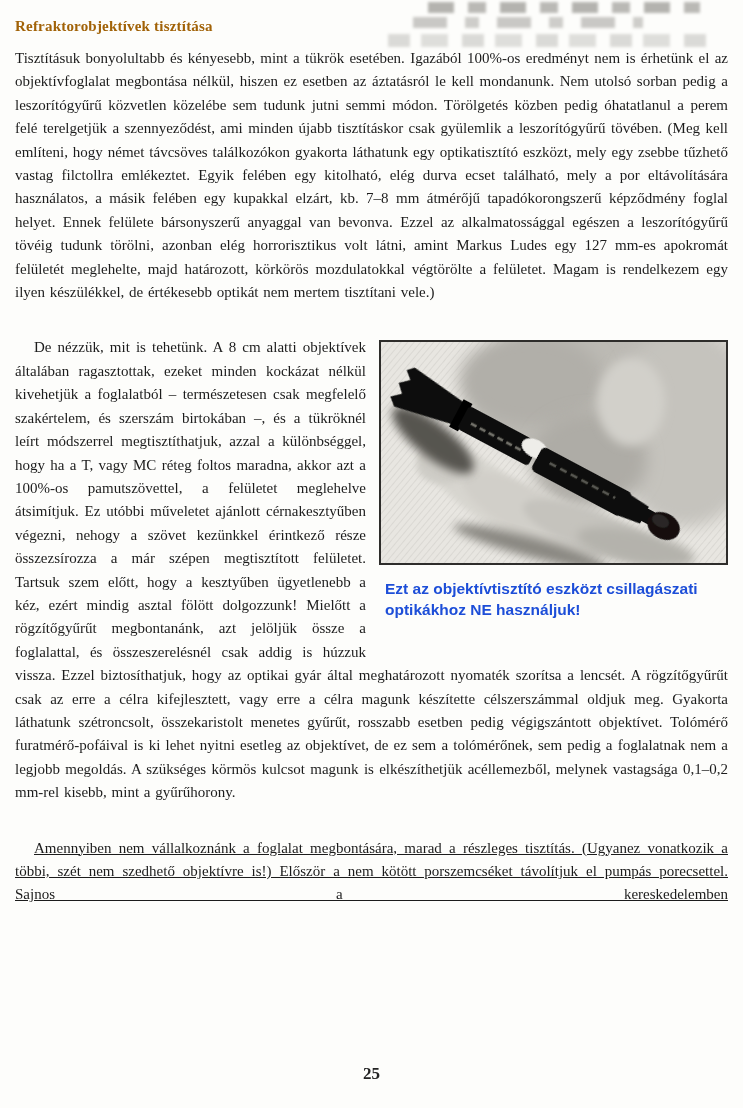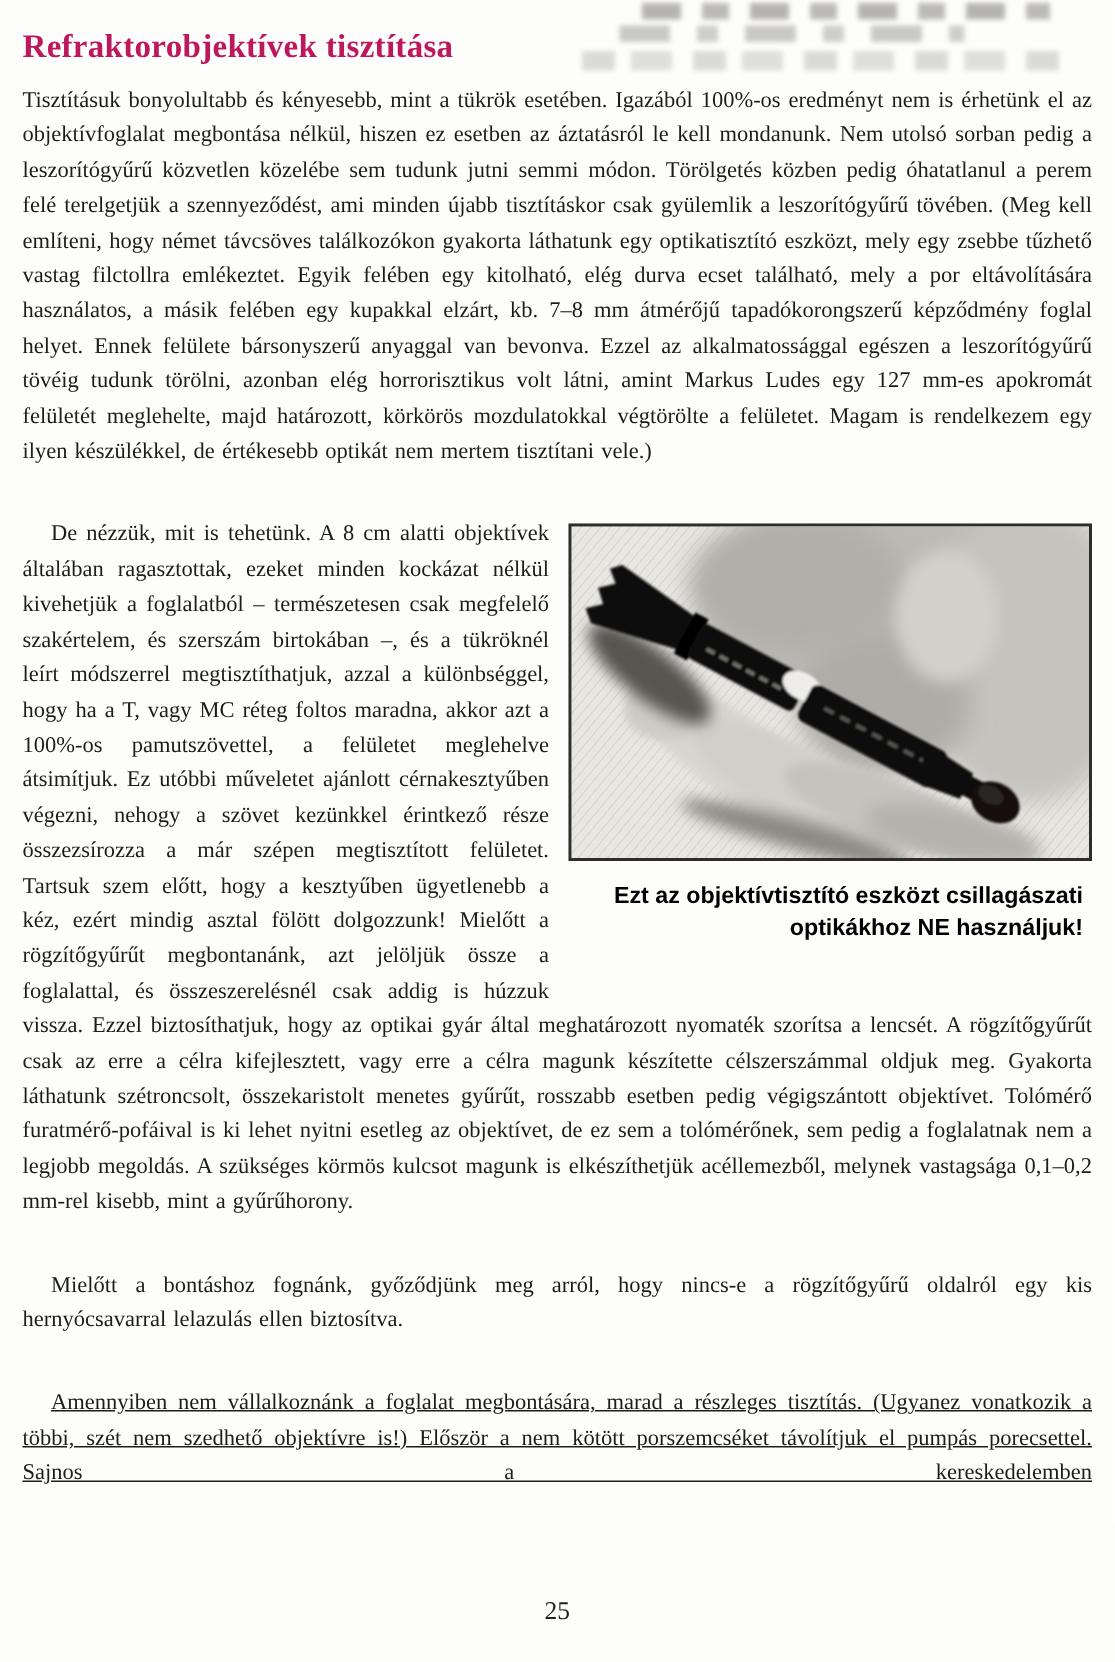--- a/index.html
+++ b/index.html
@@ -16,24 +16,24 @@
   
   .bleed{position:absolute;pointer-events:none;filter:blur(1.8px);}
   .bleed-1{left:428px;top:2px;width:272px;height:11px;opacity:.50;
     background:repeating-linear-gradient(90deg,#6e6c66 0 26px,transparent 26px 40px,#7a7872 40px 58px,transparent 58px 72px);}
   .bleed-2{left:413px;top:17px;width:230px;height:11px;opacity:.38;
     background:repeating-linear-gradient(90deg,#76746e 0 34px,transparent 34px 52px,#83817b 52px 66px,transparent 66px 84px);}
   .bleed-3{left:388px;top:34px;width:322px;height:13px;opacity:.26;
     background:repeating-linear-gradient(90deg,#7b7973 0 22px,transparent 22px 33px,#8a8882 33px 60px,transparent 60px 74px);}
   h1.title{
     margin:2px 0 12px 0;
-    font-size:22px;
+    font-size:15px;
     font-weight:bold;
     letter-spacing:.2px;
-    color:#be185d;
+    color:#a16207;
   }
   p.body{
     margin:0;
     font-size:15px;
     line-height:23.4px;
     text-align:justify;
     word-spacing:1px;
   }
   p.indent{text-indent:19px;margin-top:32px;}
   p.justify-last{text-align-last:justify;text-decoration:underline;}
@@ -48,31 +48,31 @@
     border:2px solid #2e2d2b;
     background:#e7e5e0;
     overflow:hidden;
   }
   figcaption.photo-caption{
     margin-top:13px;
     font-family:"Liberation Sans", sans-serif;
     font-weight:bold;
     font-size:15.5px;
     line-height:21px;
-    text-align:right;
-    color:#000000;
+    text-align:left;
+    color:#1d4ed8;
     padding:0 6px;
   }
   .page-number{
     position:absolute;
     left:0;right:0;
     bottom:24px;
     text-align:center;
     font-size:17px;
-    font-weight:normal;
+    font-weight:bold;
     color:#222;
   }
   .clearfix::after{content:"";display:table;clear:both;}
 </style>
 </head>
 <body>
 
 <div class="page">
 
   <div class="bleed bleed-1"></div>
@@ -136,19 +136,18 @@
             <ellipse cx="297" cy="115" rx="9" ry="6" fill="#3a3834" opacity="0.6"></ellipse>
           </g>
         </svg>
       </div>
       <figcaption class="photo-caption">Ezt az objektívtisztító eszközt csillagászati optikákhoz NE használjuk!</figcaption>
     </figure>
 
     <p class="body indent">De nézzük, mit is tehetünk. A 8 cm alatti objektívek általában ragasztottak, ezeket minden kockázat nélkül kivehetjük a foglalatból – természetesen csak megfelelő szakértelem, és szerszám birtokában –, és a tükröknél leírt módszerrel megtisztíthatjuk, azzal a különbséggel, hogy ha a T, vagy MC réteg foltos maradna, akkor azt a 100%-os pamutszövettel, a felületet meglehelve átsimítjuk. Ez utóbbi műveletet ajánlott cérnakesztyűben végezni, nehogy a szövet kezünkkel érintkező része összezsírozza a már szépen megtisztított felületet. Tartsuk szem előtt, hogy a kesztyűben ügyetlenebb a kéz, ezért mindig asztal fölött dolgozzunk! Mielőtt a rögzítőgyűrűt megbontanánk, azt jelöljük össze a foglalattal, és összeszerelésnél csak addig is húzzuk vissza. Ezzel biztosíthatjuk, hogy az optikai gyár által meghatározott nyomaték szorítsa a lencsét. A rögzítőgyűrűt csak az erre a célra kifejlesztett, vagy erre a célra magunk készítette célszerszámmal oldjuk meg. Gyakorta láthatunk szétroncsolt, összekaristolt menetes gyűrűt, rosszabb esetben pedig végigszántott objektívet. Tolómérő furatmérő-pofáival is ki lehet nyitni esetleg az objektívet, de ez sem a tolómérőnek, sem pedig a foglalatnak nem a legjobb megoldás. A szükséges körmös kulcsot magunk is elkészíthetjük acéllemezből, melynek vastagsága 0,1–0,2 mm-rel kisebb, mint a gyűrűhorony.</p>
   </div>
 
-  <p class="body indent">Mielőtt a bontáshoz fognánk, győződjünk meg arról, hogy nincs-e a rögzítőgyűrű oldalról egy kis hernyócsavarral lelazulás ellen biztosítva.</p>
 
   <p class="body indent justify-last">Amennyiben nem vállalkoznánk a foglalat megbontására, marad a részleges tisztítás. (Ugyanez vonatkozik a többi, szét nem szedhető objektívre is!) Először a nem kötött porszemcséket távolítjuk el pumpás porecsettel. Sajnos a kereskedelemben</p>
 
   <div class="page-number">25</div>
 
 </div>
 
 </body></html>

